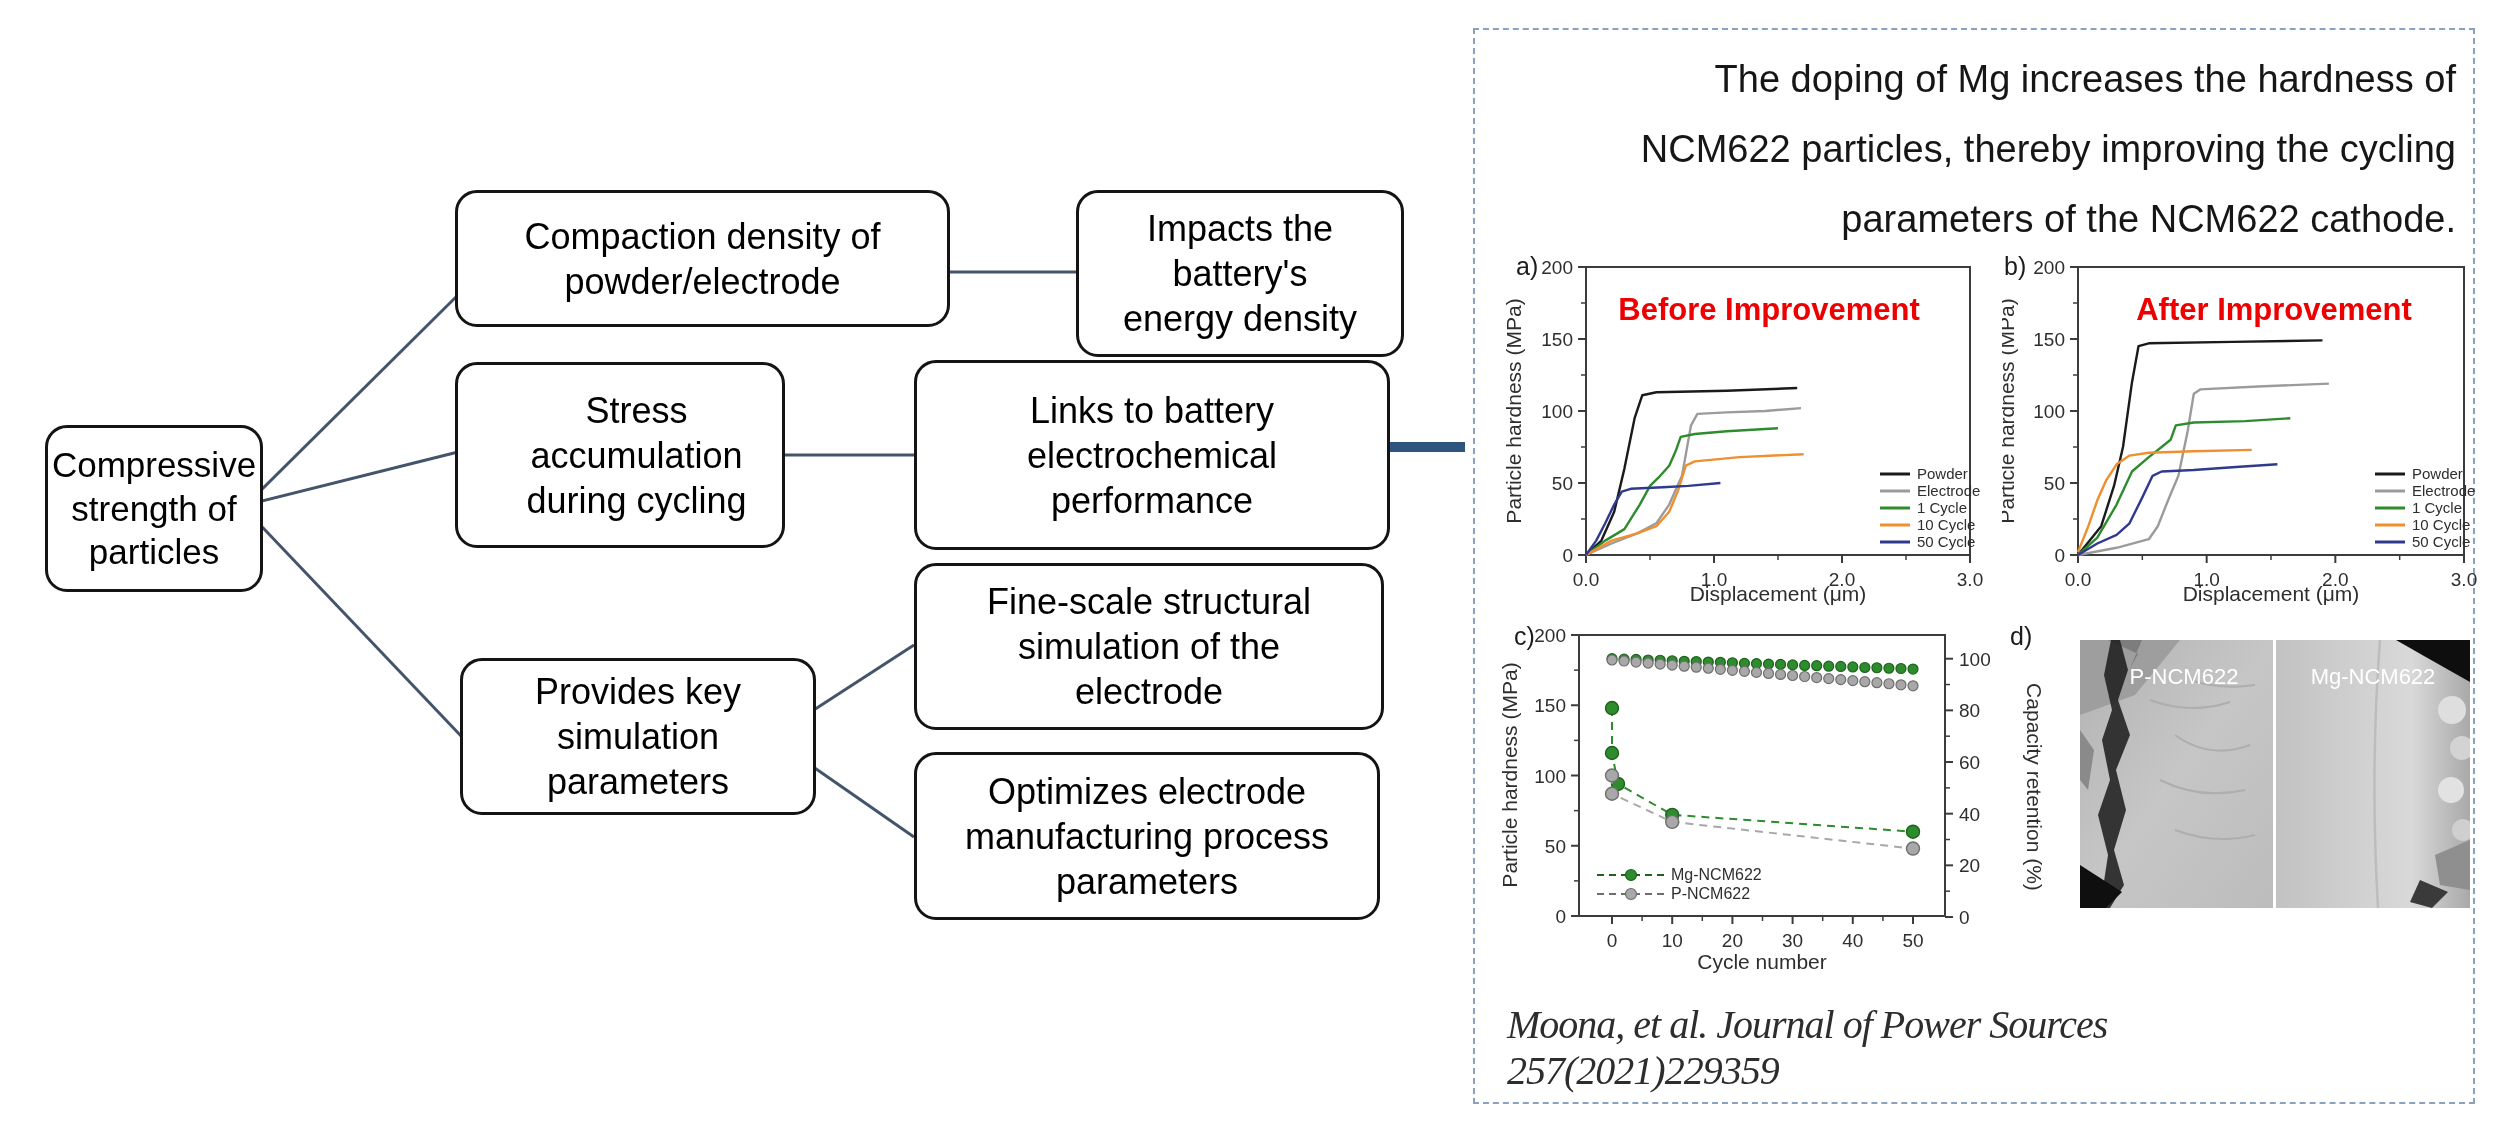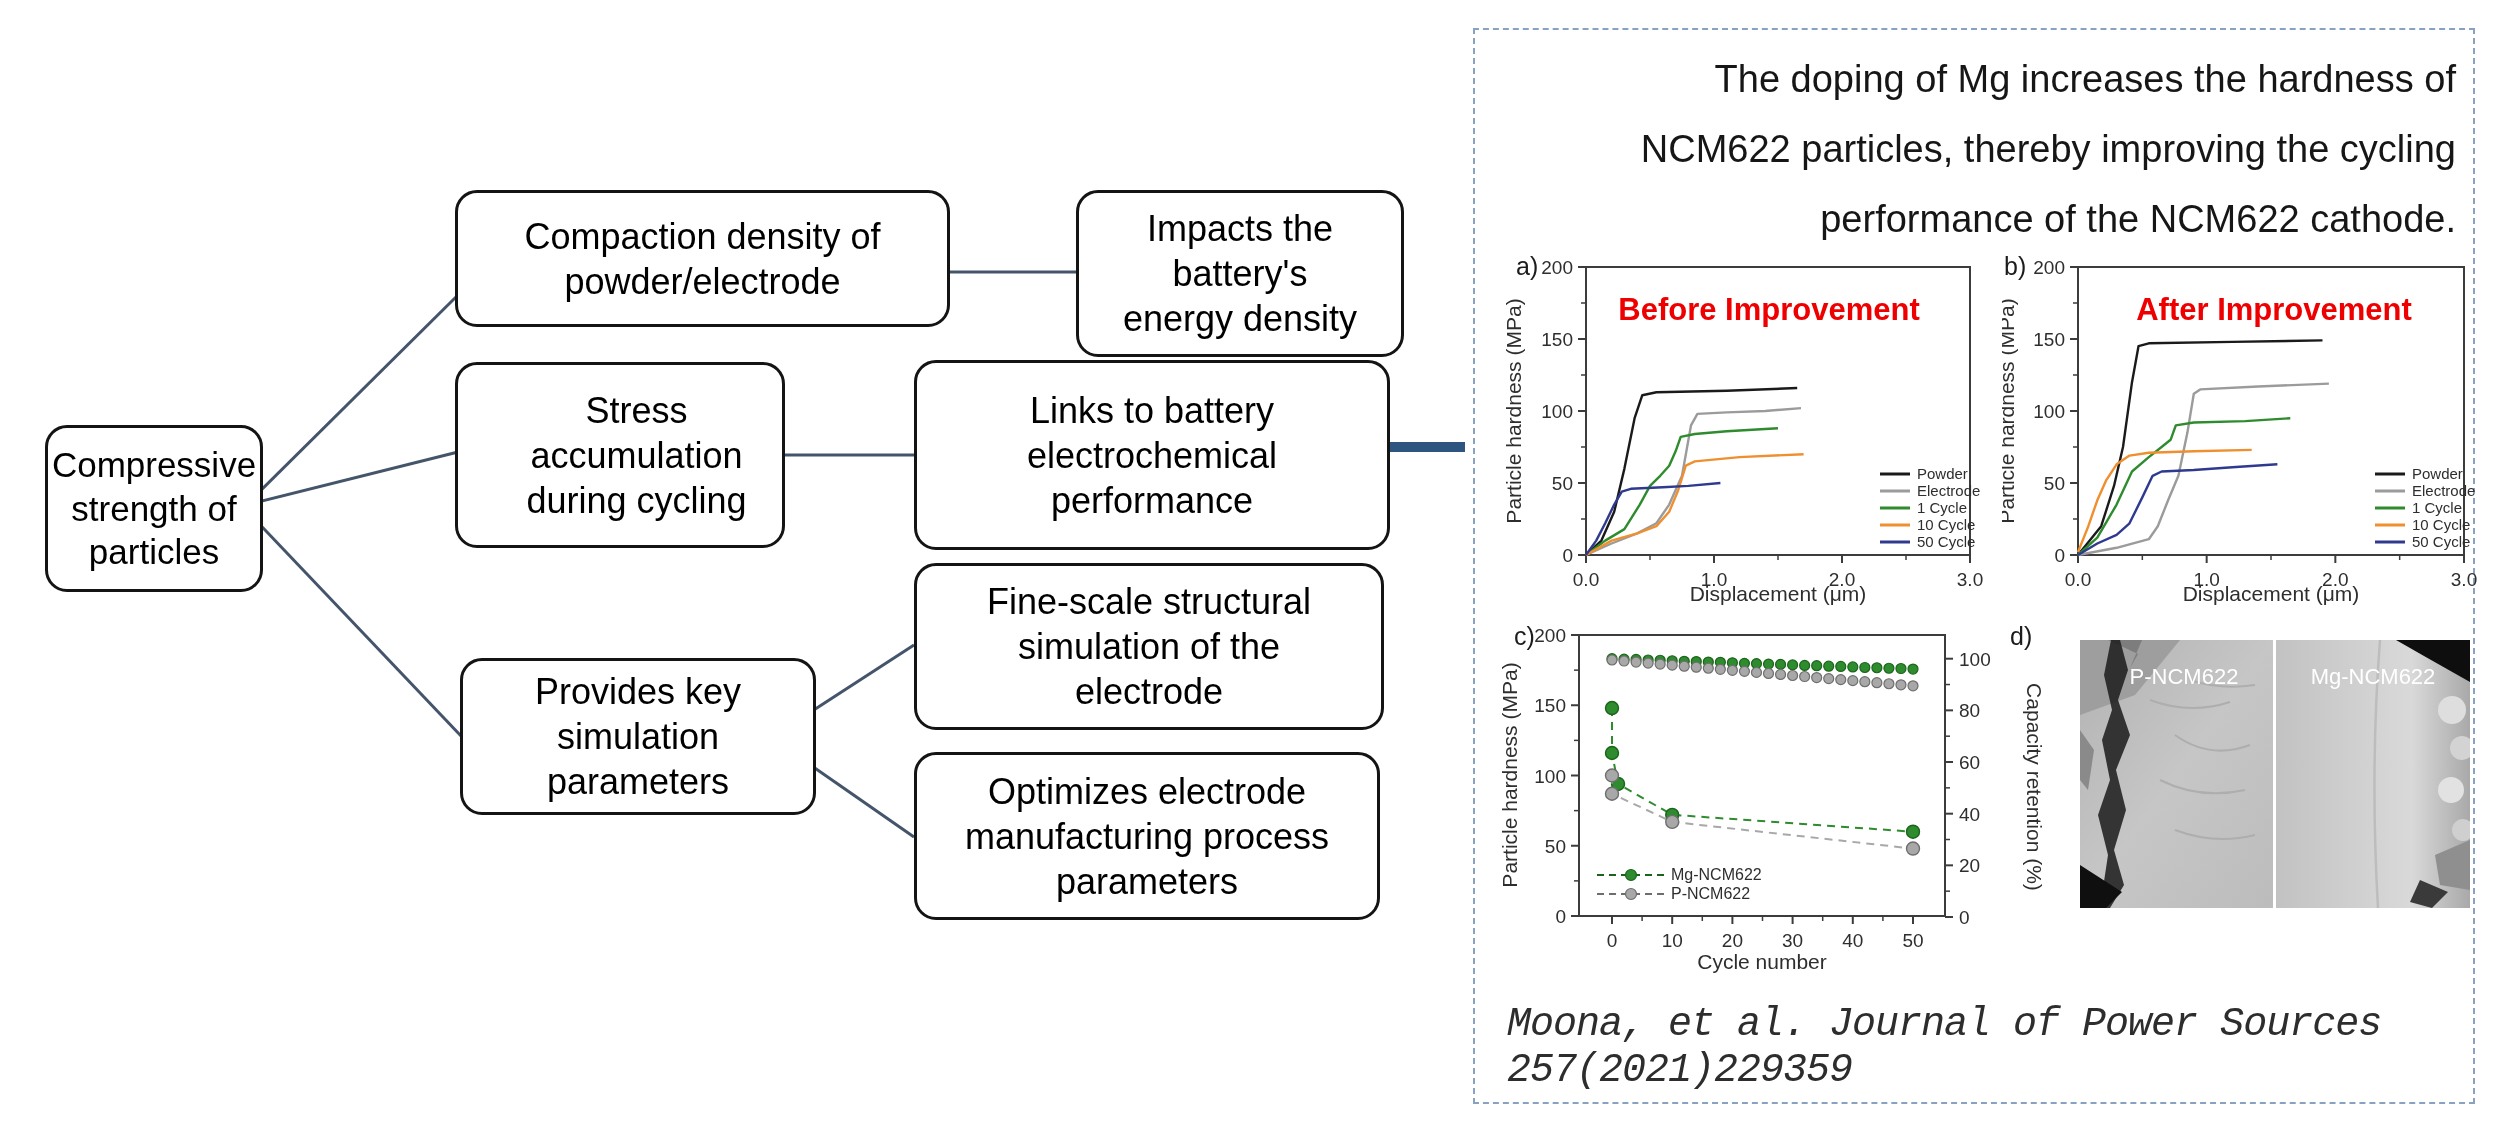--- a/index.html
+++ b/index.html
@@ -9,21 +9,21 @@
   .fbox{position:absolute;z-index:2;background:#ffffff;border:3px solid #141414;border-radius:22px;
         display:flex;align-items:center;justify-content:center;text-align:center;
         font-size:36px;line-height:1.25;color:#000;white-space:pre-line;padding:0 8px;box-sizing:border-box;}
   .fbox.root{font-size:35px;margin-left:17px;}
   .panel{position:absolute;left:1473px;top:28px;width:1002px;height:1076px;z-index:1;
          border:2px dashed #8aa2c2;box-sizing:border-box;background:#ffffff;}
   .summary{position:absolute;left:46px;top:14px;width:935px;font-size:38px;line-height:70px;color:#161616;text-align:right;}
   .plabel{position:absolute;font-size:25px;font-weight:500;color:#1c1c1c;z-index:3;}
   .chart{position:absolute;z-index:2;}
   .citation{position:absolute;left:32px;top:972px;width:960px;
-            font-family:Liberation Mono, monospace;font-style:italic;
+            font-family:Liberation Serif, serif;font-style:italic;
             font-size:40px;line-height:46px;color:#2d2d2d;letter-spacing:-1px;}
 </style>
 </head>
 <body>
 
 <div class="page">
 
   <svg id="connector-lines" width="2500" height="1138">
     <line x1="246" y1="505" x2="458" y2="295" stroke-width="3" stroke="#44546a"></line>
     <line x1="246" y1="505" x2="458" y2="452" stroke-width="3" stroke="#44546a"></line>
@@ -57,21 +57,21 @@
 electrode</div>
   <div class="fbox" style="left:914px;top:752px;width:466px;height:168px;">Optimizes electrode
 manufacturing process
 parameters</div>
 
   <div class="panel" id="evidence-panel" style="border-color: rgb(138, 162, 194);">
 
     <div class="summary">
       <div>The doping of Mg increases the hardness of</div>
       <div>NCM622 particles, thereby improving the cycling</div>
-      <div>performance of the NCM622 cathode.</div>
+      <div>parameters of the NCM622 cathode.</div>
     </div>
 
     <div class="plabel" style="left:41px;top:222px;">a)</div>
     <div class="plabel" style="left:529px;top:222px;">b)</div>
     <div class="plabel" style="left:39px;top:592px;">c)</div>
     <div class="plabel" style="left:535px;top:592px;">d)</div>
 
     <svg id="chart-a" class="chart" style="left:22px;top:217px;" width="520" height="385">
         <rect x="89" y="20" width="384" height="288" fill="none" stroke="#3c3c3c" stroke-width="2"></rect>
         <line x1="89" y1="308" x2="89" y2="316" stroke="#3c3c3c" stroke-width="2"></line>

